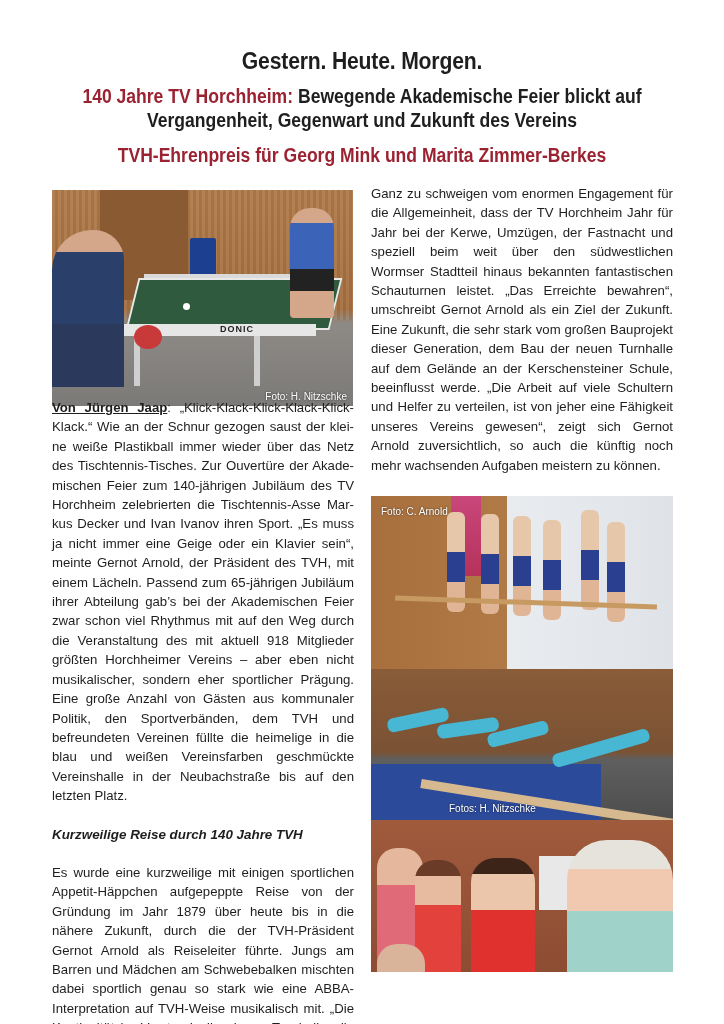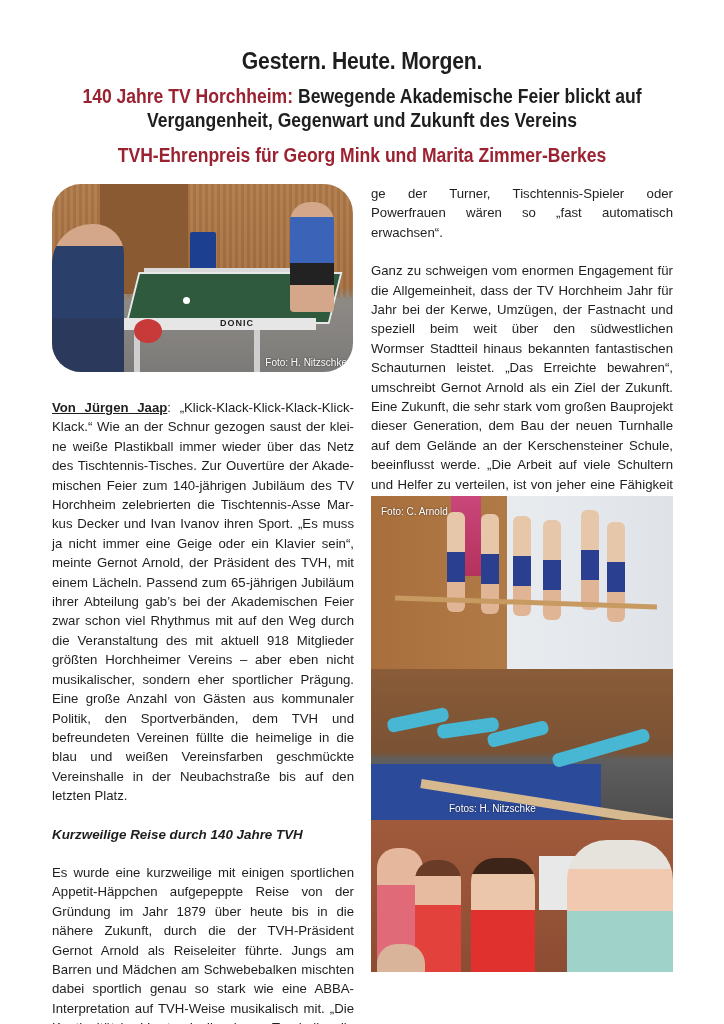--- a/index.html
+++ b/index.html
@@ -14,21 +14,21 @@
     .col p { margin: 0 0 19px 0; }
     .col .byline { font-weight: bold; text-decoration: underline; }
     .col h3 { margin: 0 0 19px 0; font-size: 13.4px; font-style: italic; font-weight: bold; }
     .col-left { left: 52px; top: 398px; width: 302px; }
     .col-right { left: 371px; top: 184px; width: 302px; }
 
     .photo { position: absolute; overflow: hidden; }
     .credit { position: absolute; font-size: 10px; color: #ffffff; text-shadow: 0 0 2px rgba(0,0,0,0.7); }
 
     
-    #photo-tt { left: 52px; top: 184px; width: 301px; height: 188px; background: linear-gradient(180deg, #b07a4a 0%, #a56f40 55%, #8d8a86 62%, #7c7a78 100%); border-radius: 29px; }
+    #photo-tt { left: 52px; top: 190px; width: 301px; height: 216px; background: linear-gradient(180deg, #b07a4a 0%, #a56f40 55%, #8d8a86 62%, #7c7a78 100%); }
     #photo-tt .wall-stripes { position: absolute; left: 0; top: 0; width: 100%; height: 60%; background: repeating-linear-gradient(90deg, rgba(255,255,255,0.05) 0 3px, rgba(0,0,0,0.05) 3px 6px); }
     #photo-tt .door { position: absolute; left: 48px; top: 0; width: 88px; height: 110px; background: #8a5a33; }
     #photo-tt .stand { position: absolute; left: 138px; top: 48px; width: 26px; height: 38px; background: #1d3f8f; border-radius: 2px 2px 0 0; }
     #photo-tt .table-top { position: absolute; left: 80px; top: 88px; width: 200px; height: 48px; background: #2f5a3d; transform: skewX(-14deg); border: 2px solid #e8e8e8; }
     #photo-tt .table-net { position: absolute; left: 92px; top: 84px; width: 180px; height: 8px; background: #dadada; }
     #photo-tt .table-front { position: absolute; left: 68px; top: 134px; width: 196px; height: 12px; background: #e6e6e6; }
     #photo-tt .brand { position: absolute; left: 168px; top: 134px; font-size: 9px; font-weight: bold; color: #1e1e1e; letter-spacing: 1px; }
     #photo-tt .leg1 { position: absolute; left: 82px; top: 146px; width: 6px; height: 50px; background: #cfcfcf; }
     #photo-tt .leg2 { position: absolute; left: 202px; top: 146px; width: 6px; height: 50px; background: #cfcfcf; }
     #photo-tt .player-left { position: absolute; left: 0; top: 40px; width: 72px; height: 157px; background: linear-gradient(180deg, #d4a78a 0 14%, #2a3f6a 14% 60%, #2b3a5c 60% 100%); border-radius: 40px 30px 0 0; }
@@ -86,21 +86,20 @@
   <div class="credit">Foto: H. Nitzschke</div>
 </div>
 
 <div class="col col-left">
   <p><span class="byline">Von Jürgen Jaap</span><span>: „Klick-Klack-Klick-Klack-Klick-Klack.“ Wie an der Schnur gezogen saust der klei­ne weiße Plastikball immer wieder über das Netz des Tischtennis-Tisches. Zur Ouvertüre der Akade­mischen Feier zum 140-jährigen Jubiläum des TV Horchheim zelebrierten die Tischtennis-Asse Mar­kus Decker und Ivan Ivanov ihren Sport. „Es muss ja nicht immer eine Geige oder ein Klavier sein“, meinte Gernot Arnold, der Präsident des TVH, mit einem Lächeln. Passend zum 65-jährigen Jubiläum ihrer Abteilung gab’s bei der Akademischen Feier zwar schon viel Rhythmus mit auf den Weg durch die Veranstaltung des mit aktuell 918 Mitglieder größten Horchheimer Vereins – aber eben nicht mu­sikalischer, sondern eher sportlicher Prägung. Eine große Anzahl von Gästen aus kommunaler Politik, den Sportverbänden, dem TVH und befreundeten Vereinen füllte die heimelige in die blau und weißen Vereinsfarben geschmückte Vereinshalle in der Neubachstraße bis auf den letzten Platz.</span></p>
   <h3>Kurzweilige Reise durch 140 Jahre TVH</h3>
   <p>Es wurde eine kurzweilige mit einigen sportlichen Appetit-Häppchen aufgepeppte Reise von der Grün­dung im Jahr 1879 über heute bis in die nähere Zu­kunft, durch die der TVH-Präsident Gernot Arnold als Reiseleiter führte. Jungs am Barren und Mädchen am Schwebebalken mischten dabei sportlich genau so stark wie eine ABBA-Interpretation auf TVH-Wei­se musikalisch mit. „Die Kontinuität im Vorstand, die eigene Turnhalle, die Entwicklung des Gesund­heitssports und die stetige Weiterführung unseres Übungs-Angebotes haben den Verein durch die Jahrzehnte geprägt“, machte Gernot Arnold als ein großes Erfolgsrezept des TVH aus. Sportliche Erfol-</p>
 </div>
 
 <div class="col col-right">
-  <p>ge der Turner, Tischtennis-Spieler oder Powerfrauen wären so „fast automatisch erwachsen“.</p>
   <p>Ganz zu schweigen vom enormen Engagement für die Allgemeinheit, dass der TV Horchheim Jahr für Jahr bei der Kerwe, Umzügen, der Fastnacht und speziell beim weit über den südwestlichen Wormser Stadtteil hinaus bekannten fantastischen Schautur­nen leistet. „Das Erreichte bewahren“, umschreibt Gernot Arnold als ein Ziel der Zukunft. Eine Zukunft, die sehr stark vom großen Bauprojekt dieser Gene­ration, dem Bau der neuen Turnhalle auf dem Ge­lände an der Kerschensteiner Schule, beeinflusst werde. „Die Arbeit auf viele Schultern und Helfer zu verteilen, ist von jeher eine Fähigkeit unseres Ver­eins gewesen“, zeigt sich Gernot Arnold zuversicht­lich, so auch die künftig noch mehr wachsenden Aufgaben meistern zu können.</p>
 </div>
 
 <div class="photo" id="photo-bars">
   <div class="banner"></div>
   <div class="gymnast" style="left:76px; top:16px;"></div>
   <div class="gymnast" style="left:110px; top:18px;"></div>
   <div class="gymnast" style="left:142px; top:20px;"></div>
   <div class="gymnast" style="left:172px; top:24px;"></div>
   <div class="gymnast" style="left:210px; top:14px;"></div>

